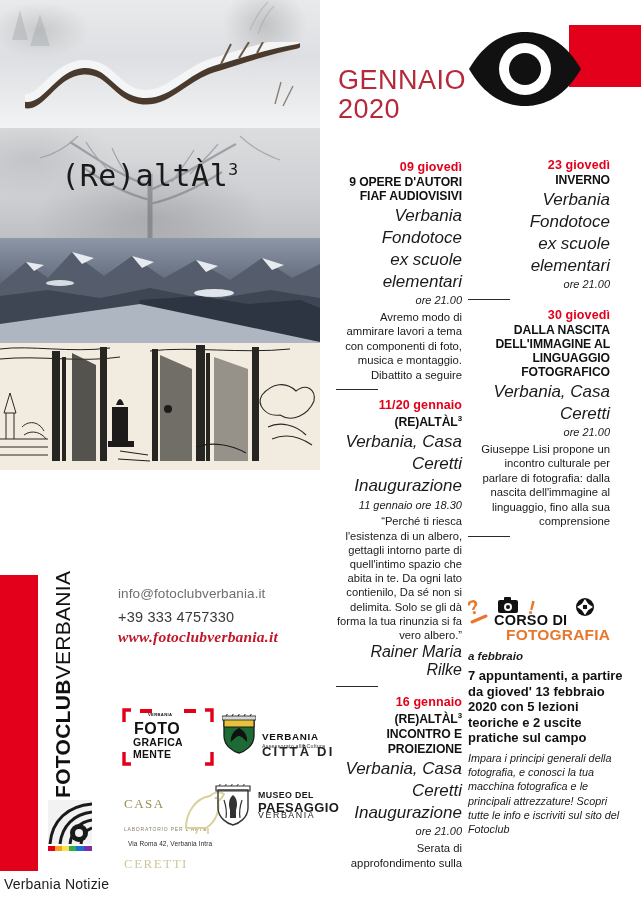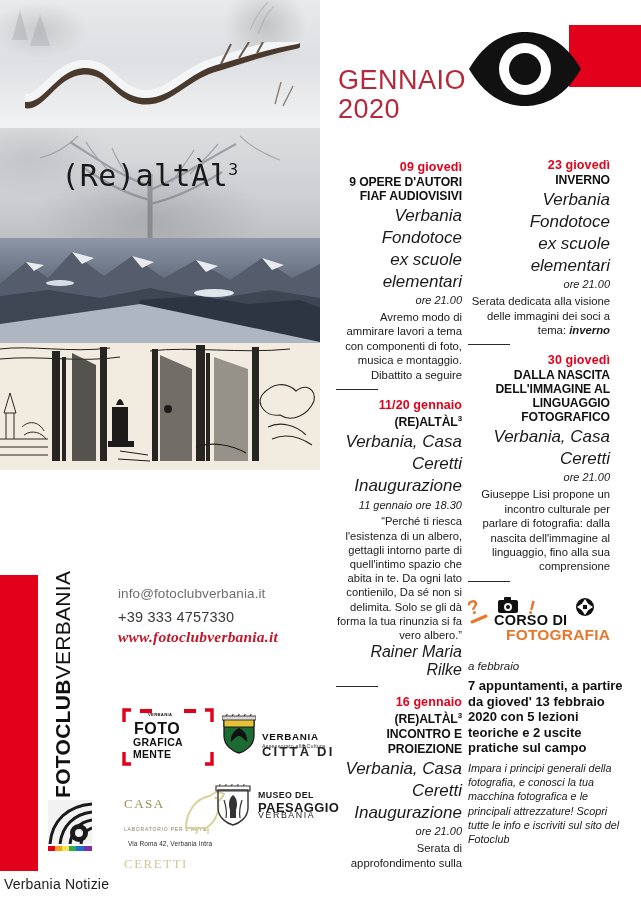--- a/index.html
+++ b/index.html
@@ -132,21 +132,21 @@
   .corso-icons { position:absolute; left:0; top:0; width:160px; height:30px; }
   .corso-l1 {
     position: absolute; left: 26px; top: 16px;
     font-weight: bold; font-size: 14.5px; color: #111; letter-spacing: .2px;
   }
   .corso-l2 {
     position: absolute; left: 38px; top: 30px;
     font-weight: bold; font-size: 15.5px; color: #e8772e; letter-spacing: .2px;
   }
   .corso-when {
-    font-style: italic; font-size: 11.5px; color:#1a1a1a; margin-top: 18px;
+    font-style: italic; font-size: 11.5px; color:#1a1a1a; margin-top: 8px; font-weight: bold;
   }
   .corso-arrivo {
     font-style: italic; font-weight: bold; font-size: 13.5px;
     color: #e8772e; line-height: 1.12; margin-top: 1px;
   }
   .corso-arrivo .yr2 { font-size: .82em; }
   .corso-detail {
     font-weight: bold; font-size: 13px; color: #111;
     line-height: 1.2; margin-top: 6px;
   }
@@ -364,21 +364,20 @@
   </div>
 
   <div class="col col-b">
 
     <div class="event">
       <div class="date">23 giovedì</div>
       <div class="ttl">INVERNO</div>
       <div class="place">Verbania Fondotoce</div>
       <div class="place">ex scuole elementari</div>
       <div class="time">ore 21.00</div>
-      <div class="body"><span>Serata dedicata alla visione delle immagini dei soci a tema: </span><em>inverno</em></div>
     </div>
 
     <div class="rule"></div>
 
     <div class="event">
       <div class="date">30 giovedì</div>
       <div class="ttl">DALLA NASCITA DELL'IMMAGINE AL LINGUAGGIO FOTOGRAFICO</div>
       <div class="place">Verbania, Casa Ceretti</div>
       <div class="time">ore 21.00</div>
       <div class="body">Giuseppe Lisi propone un incontro culturale per parlare di fotografia: dalla nascita dell'immagine al linguaggio, fino alla sua comprensione</div>

